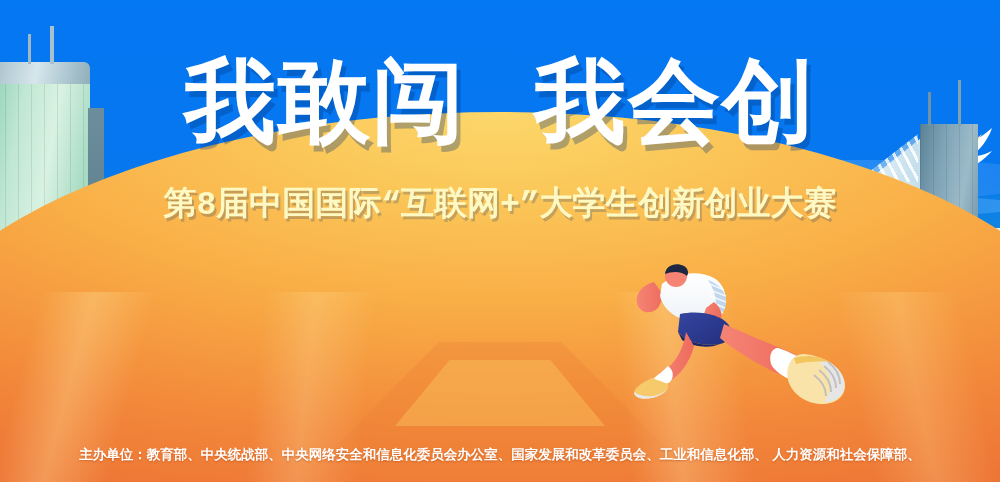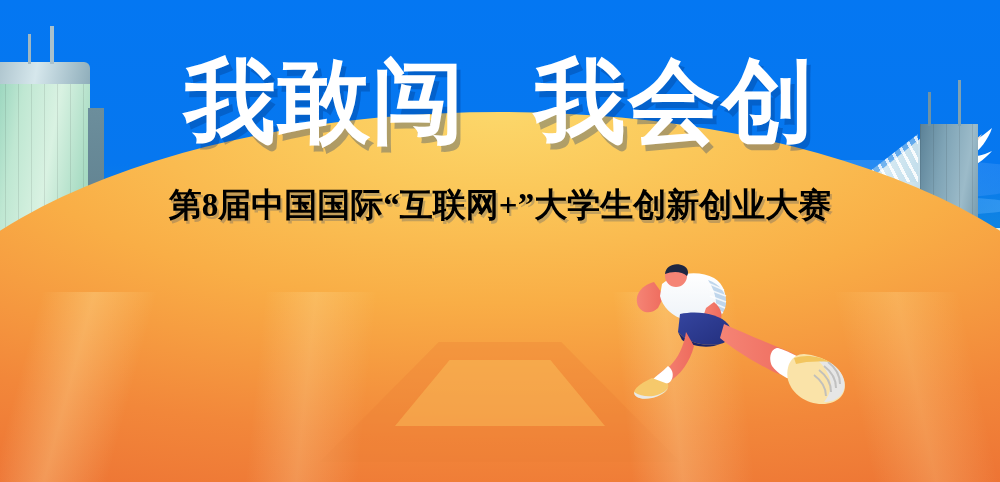--- a/index.html
+++ b/index.html
@@ -99,24 +99,24 @@
     font-weight:bold;
     font-size:92px;line-height:1;
     color:#ffffff;
     letter-spacing:2px;
     text-shadow:4px 6px 0 rgba(0,45,120,.30);
     white-space:pre;
   }
   .subtitle{
     position:absolute;left:0;top:186px;width:1000px;
     text-align:center;
-    font-family:Liberation Serif, serif;
+    font-family:Liberation Mono, monospace;
     font-weight:bold;
     font-size:33px;line-height:1.2;
-    color:#000000;
+    color:#fef9c3;
     letter-spacing:0px;
     text-shadow:2px 3px 0 rgba(0,45,120,.22);
     white-space:nowrap;
   }
   .organizers{
     position:absolute;left:0;bottom:16px;width:1000px;
     text-align:center;
     font-family:"DejaVu Sans","Liberation Sans",sans-serif;
     font-weight:bold;
     font-size:13.5px;line-height:23px;
@@ -340,15 +340,16 @@
       <path d="M191 108 C199 114 203 122 203 130"></path>
       <path d="M186 113 C194 119 198 126 198 134"></path>
     </g>
     <path d="M166 96 C178 92 192 94 202 100 C192 99 178 99 168 102 Z" fill="#F2C55E"></path>
   </svg>
 
   <div class="title">我敢闯  我会创</div>
   <div class="subtitle">第8届中国国际“互联网+”大学生创新创业大赛</div>
 
   <div class="organizers">
+    <div>主办单位：教育部、中央统战部、中央网络安全和信息化委员会办公室、国家发展和改革委员会、工业和信息化部、 人力资源和社会保障部、</div>
   </div>
 
 </div>
 
 </body></html>

